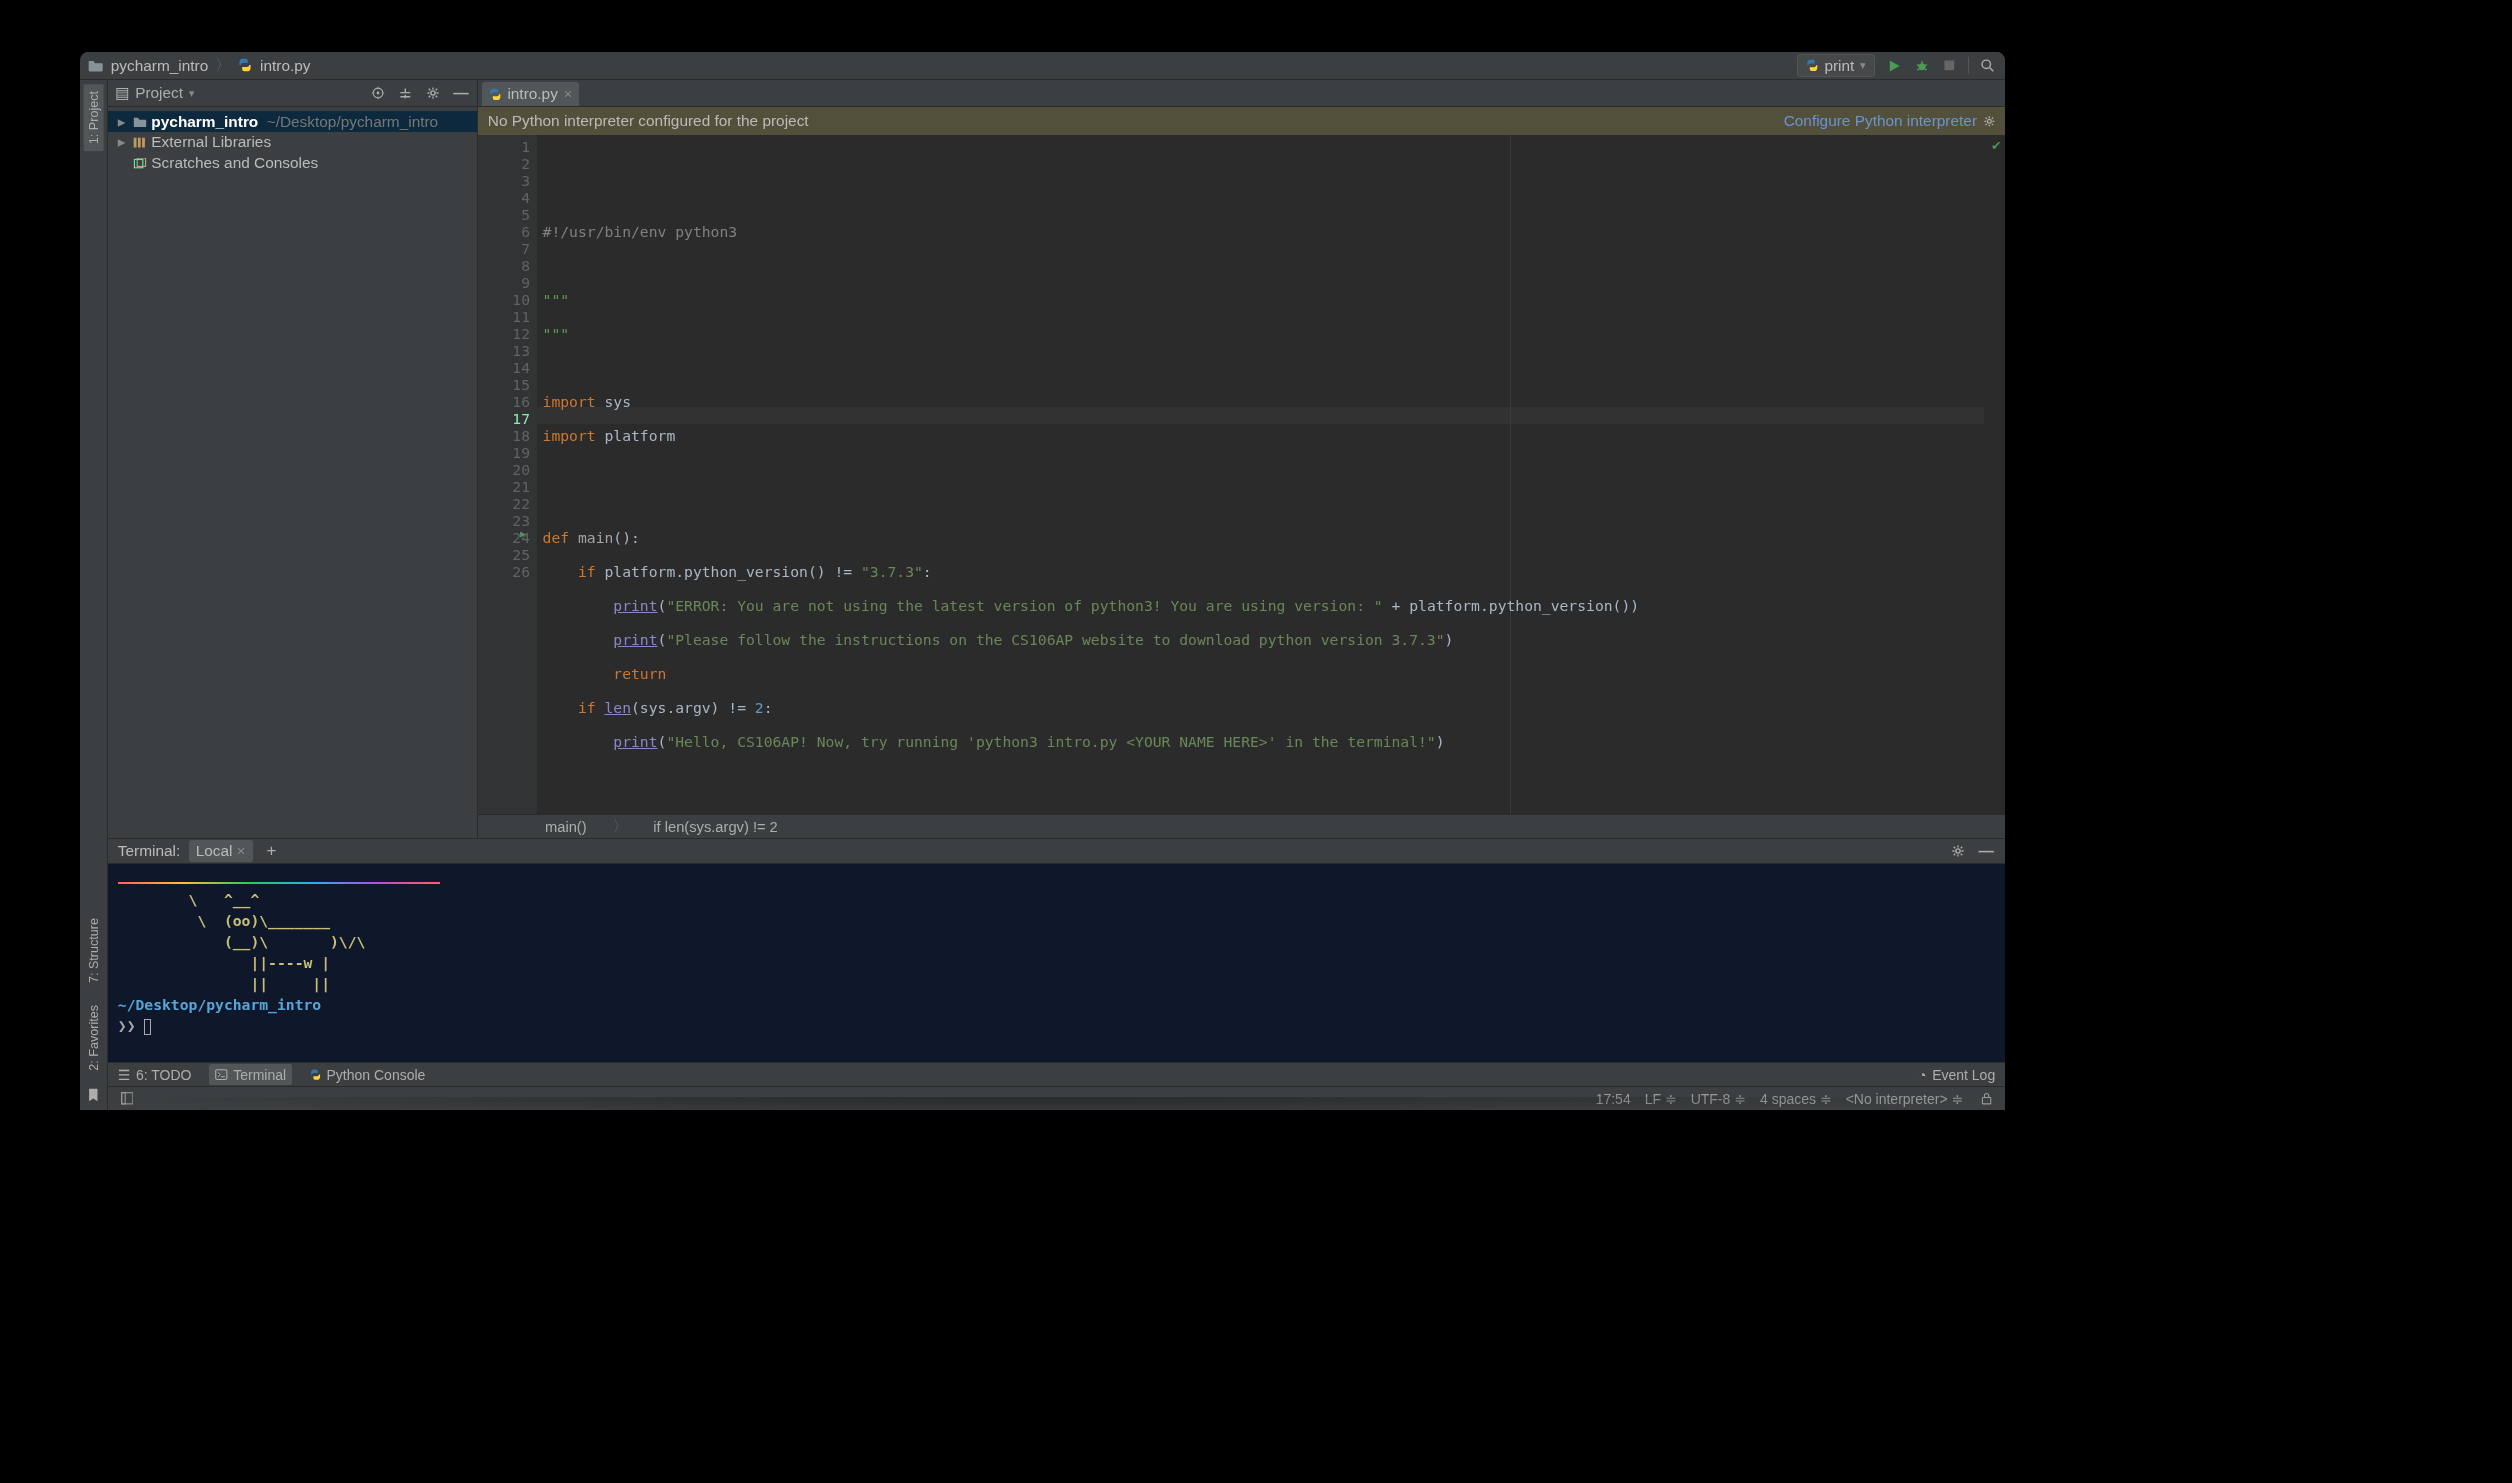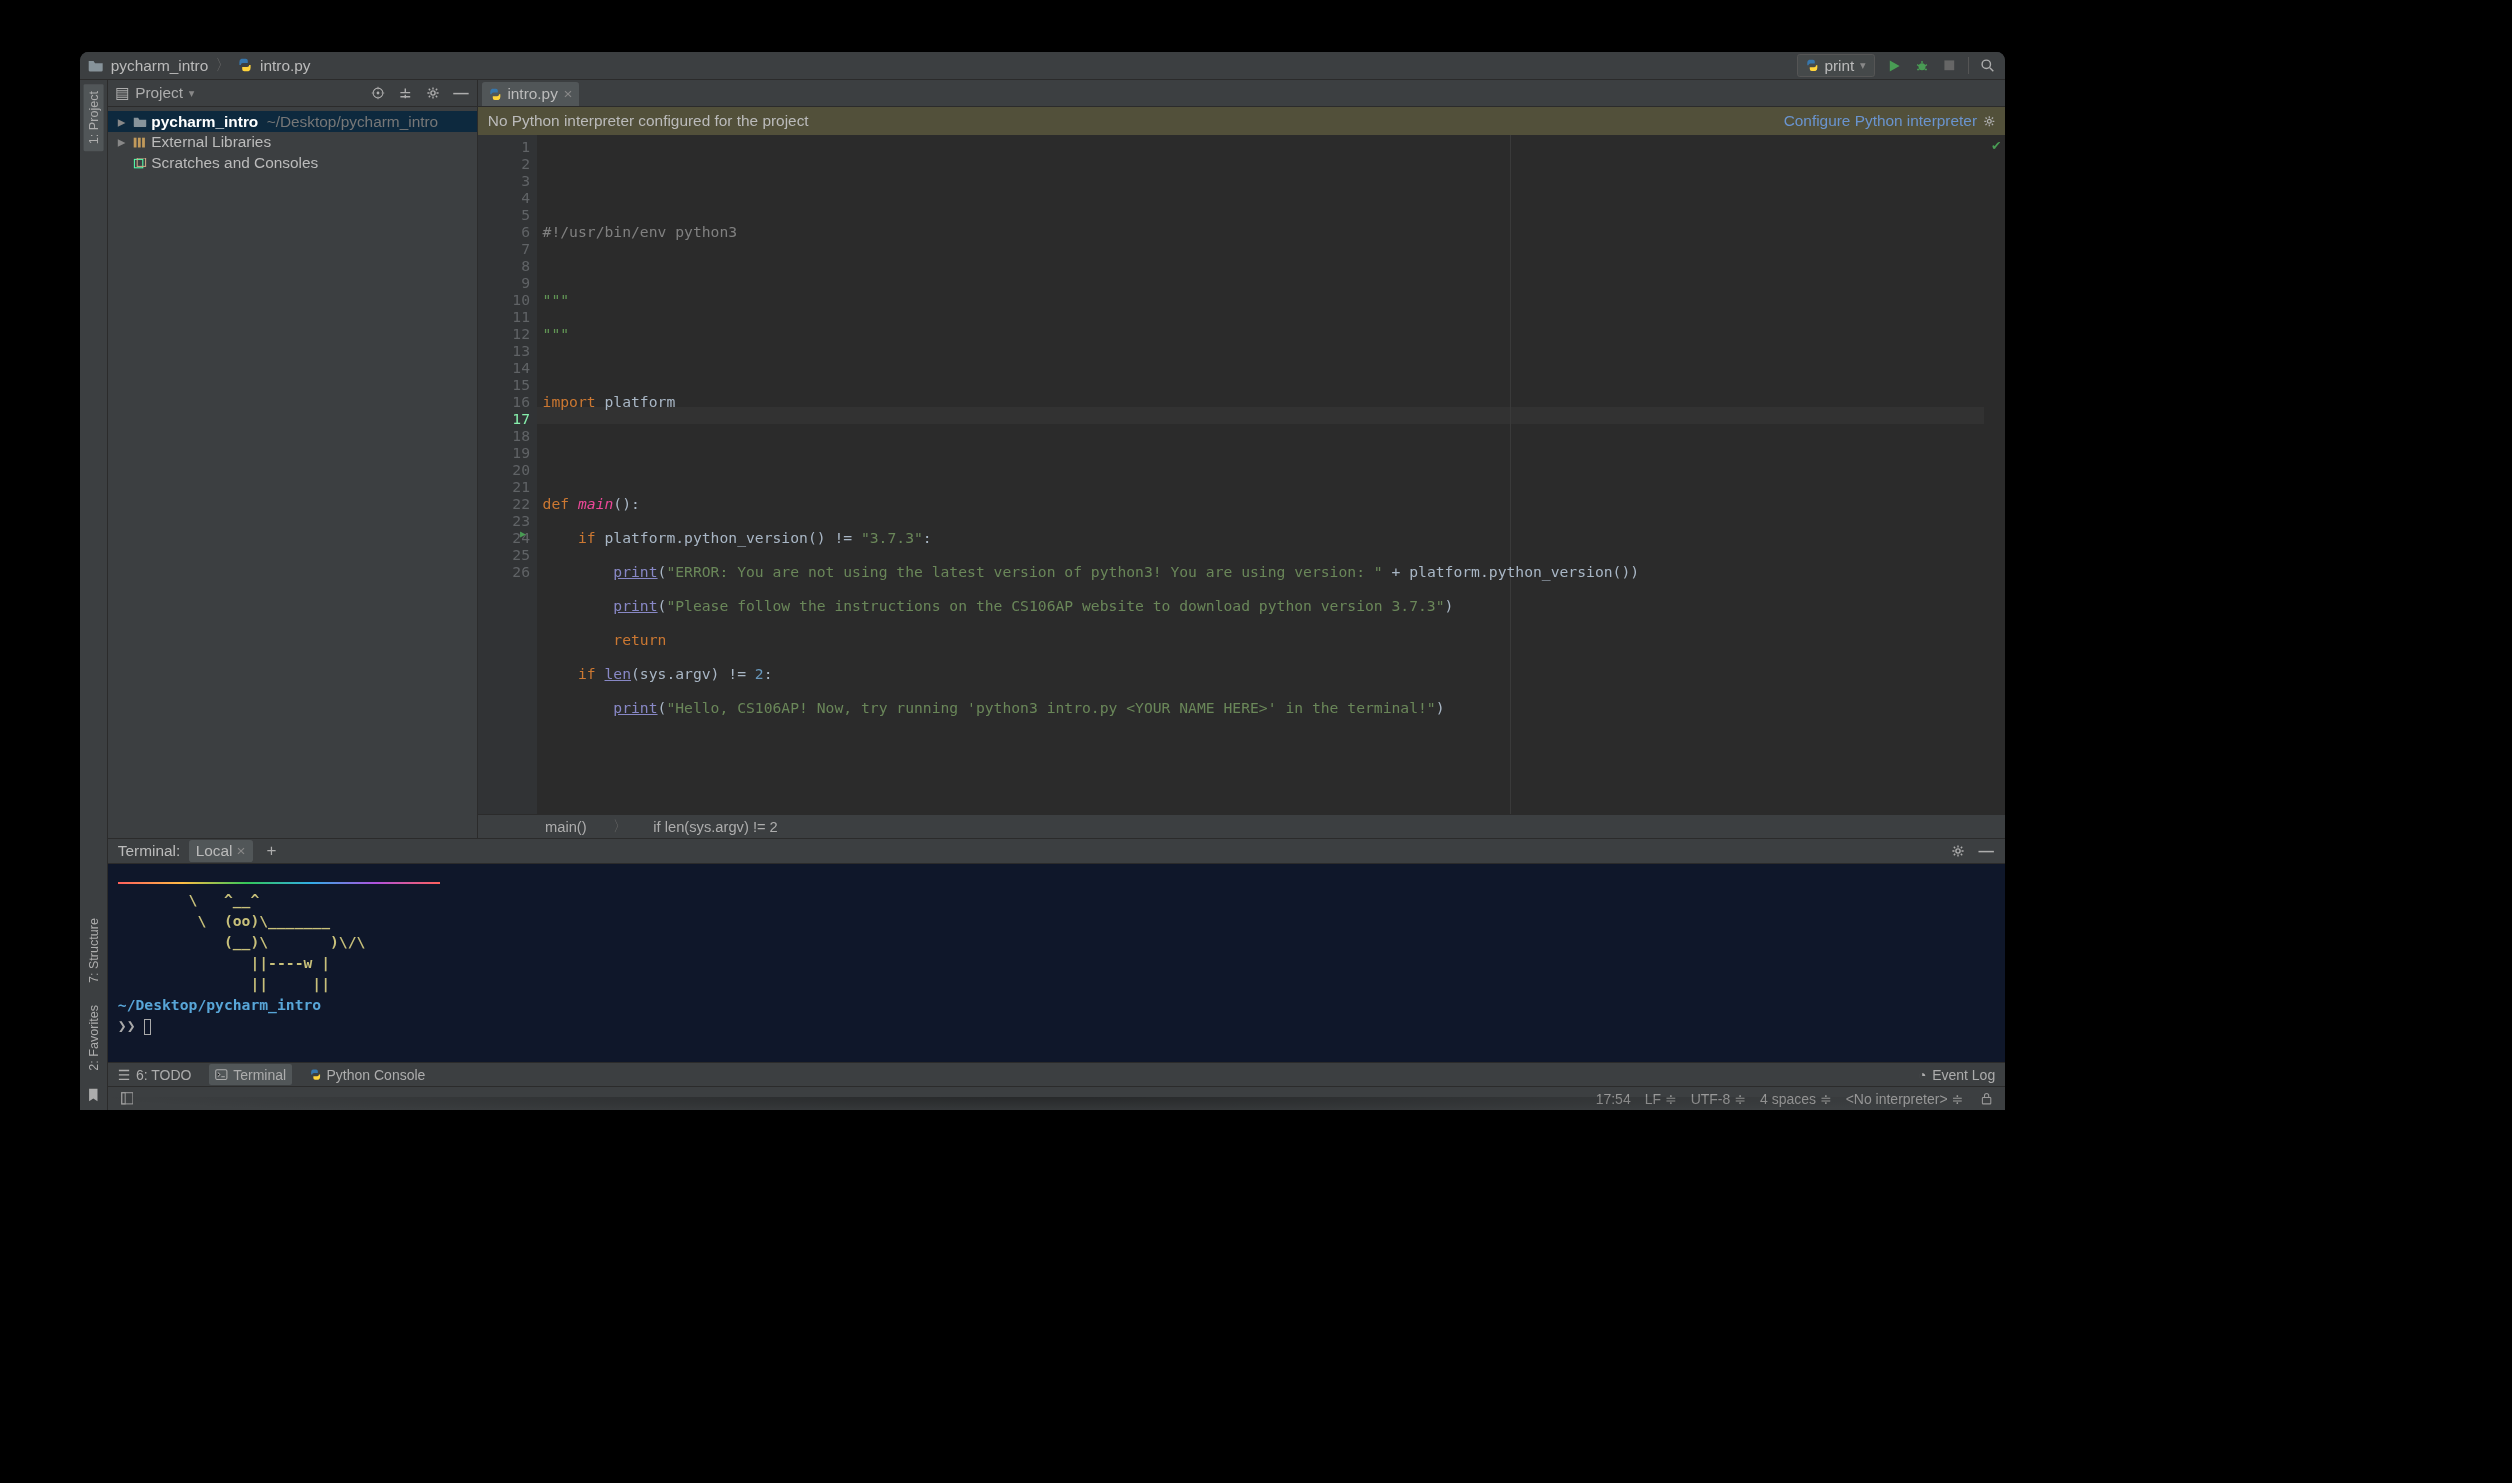--- a/index.html
+++ b/index.html
@@ -73,21 +73,21 @@
 .term-body .cwd{ color:#58a6d8;}
 .term-body .prompt{ color:#aaa;}
 .bottom-bar{ height:24px; background:#3c3f41; border-top:0.7px solid #2b2b2b; display:flex; align-items:center; justify-content:space-between; padding:0 9.8px; font-size:14px;}
 .bottom-bar .tools{ display:flex; align-items:center; gap:18px;}
 .bottom-bar .tool{ display:flex; align-items:center; gap:5.6px; color:#adadad;}
 .bottom-bar .tool.active{ background:#515658; padding:2.8px 5.6px; border-radius:2.1px;}
 .status-bar{ height:24px; background:#3c3f41; border-top:0.7px solid #2b2b2b; display:flex; align-items:center; justify-content:space-between; padding:0 9.8px; font-size:14px; color:#9a9a9a;}
 .status-right{ display:flex; align-items:center; gap:14px;}
 
 .c-cm{color:#808080;} .c-kw{color:#cc7832;} .c-str{color:#6a8759;}
-.c-fn{color:#ec4899;font-style:italic;} .c-id{color:#a9b7c6;} .c-num{color:#6897bb;}
+.c-fn{color:#a3a3a3;} .c-id{color:#a9b7c6;} .c-num{color:#6897bb;}
 .c-bi{color:#8888c6;text-decoration:underline;} .c-doc{color:#629755; font-style:italic;}
 .c-op{color:#a9b7c6;}
 svg{display:block;}
 </style>
 </head>
 <body>
 
 <div class="app">
 
   <div class="navbar">
@@ -269,20 +269,21 @@
               </div>
             <div class="code">
               <div class="cur-line-bg" style="top:272px"></div>
               <div class="divider"></div>
               <div class="content">
 <div class="line"><span class="c-cm">#!/usr/bin/env python3</span></div>
 <div class="line"></div>
 <div class="line"><span class="c-doc">"""</span></div>
 <div class="line"><span class="c-doc">"""</span></div>
 <div class="line"></div>
+<div class="line"><span class="c-kw">import </span><span class="c-id">sys</span></div>
 <div class="line"><span class="c-kw">import </span><span class="c-id">platform</span></div>
 <div class="line"></div>
 <div class="line"></div>
 <div class="line"><span class="c-kw">def </span><span class="c-fn">main</span><span class="c-op">():</span></div>
 <div class="line">    <span class="c-kw">if </span><span class="c-id">platform.python_version() != </span><span class="c-str">"3.7.3"</span><span class="c-op">:</span></div>
 <div class="line">        <span class="c-bi">print</span><span class="c-op">(</span><span class="c-str">"ERROR: You are not using the latest version of python3! You are using version: "</span><span class="c-id"> + platform.python_version())</span></div>
 <div class="line">        <span class="c-bi">print</span><span class="c-op">(</span><span class="c-str">"Please follow the instructions on the CS106AP website to download python version 3.7.3"</span><span class="c-op">)</span></div>
 <div class="line">        <span class="c-kw">return</span></div>
 <div class="line">    <span class="c-kw">if </span><span class="c-bi">len</span><span class="c-id">(sys.argv) != </span><span class="c-num">2</span><span class="c-op">:</span></div>
 <div class="line">        <span class="c-bi">print</span><span class="c-op">(</span><span class="c-str">"Hello, CS106AP! Now, try running 'python3 intro.py &lt;YOUR NAME HERE&gt;' in the terminal!"</span><span class="c-op">)</span></div>

